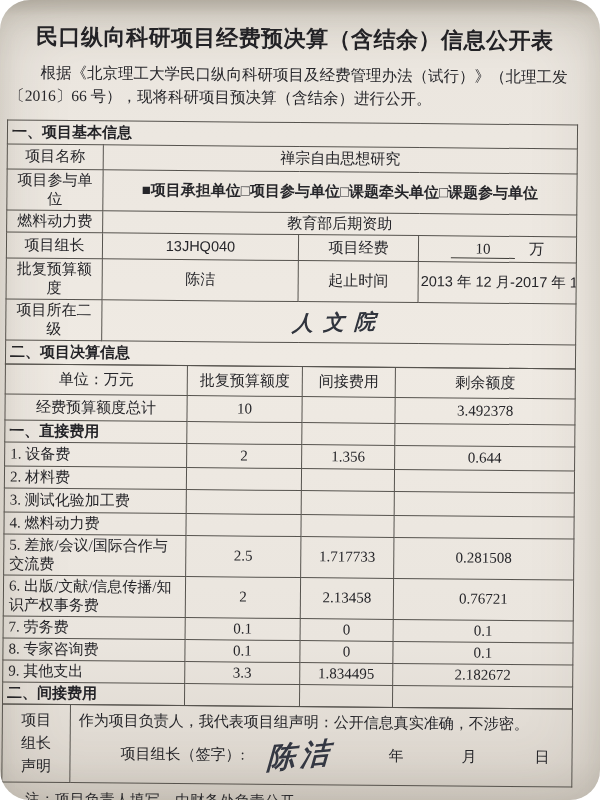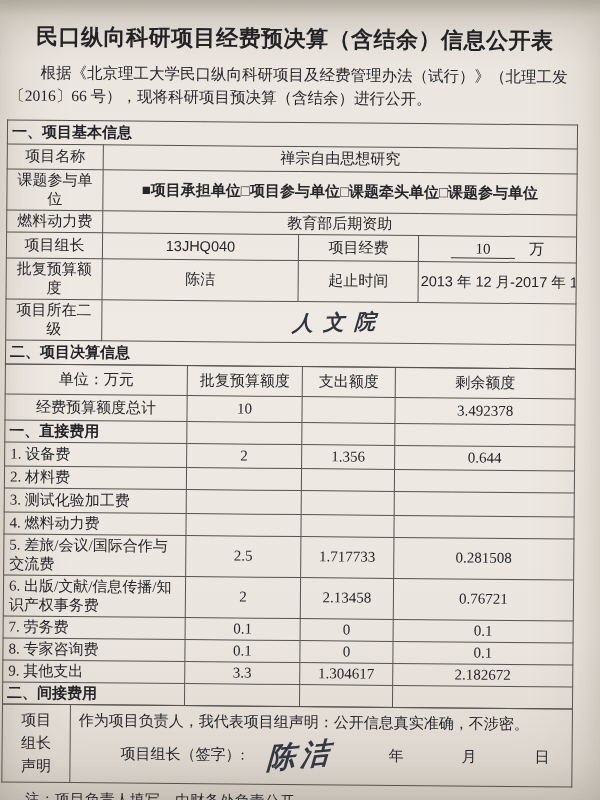--- a/index.html
+++ b/index.html
@@ -8,20 +8,21 @@
 
   #photo {
     position: relative;
     width: 600px; height: 800px;
     background: linear-gradient(180deg,
       #c8c2b9 0%, #e2ddd5 2%, #ebe6df 8%,
       #efeae3 45%, #eae5de 80%, #ded8d0 95%, #d2ccc3 100%);
     font-family: "Liberation Serif", "DejaVu Serif", serif;
     color: #26262a;
     overflow: hidden;
+    border-radius: 30px;
   }
   #photo::after {
     content: "";
     position: absolute; inset: 0;
     box-shadow: inset 0 0 70px rgba(95,85,70,.20), inset 0 16px 22px rgba(120,110,95,.14);
     pointer-events: none;
   }
 
   .sheet { position: absolute; left: 6px; top: 16px; width: 578px; transform: rotate(0.5deg); transform-origin: 50% 0; }
 
@@ -124,21 +125,21 @@
         </colgroup>
       <tbody>
           <tr class="r24">
         <td class="bar" colspan="4">一、项目基本信息</td>
       </tr>
       <tr class="r25">
         <td>项目名称</td>
         <td colspan="3">禅宗自由思想研究</td>
       </tr>
       <tr class="r25">
-        <td>课题参与单位</td>
+        <td>项目参与单位</td>
         <td colspan="3" class="bold600">■项目承担单位□项目参与单位□课题牵头单位□课题参与单位</td>
       </tr>
       <tr class="r22">
         <td>燃料动力费</td>
         <td colspan="3">教育部后期资助</td>
       </tr>
       <tr class="r26">
         <td>项目组长</td>
         <td class="typed">13JHQ040</td>
         <td>项目经费</td>
@@ -164,21 +165,21 @@
       <colgroup>
           <col style="width:182px">
           <col style="width:115px">
           <col style="width:93px">
           <col style="width:180px">
         </colgroup>
       <tbody>
           <tr class="r30">
         <td>单位：万元</td>
         <td>批复预算额度</td>
-        <td>支出额度</td>
+        <td>间接费用</td>
         <td>剩余额度</td>
       </tr>
       <tr class="r26">
         <td>经费预算额度总计</td>
         <td>10</td>
         <td></td>
         <td>3.492378</td>
       </tr>
       <tr class="r20">
         <td class="bar">一、直接费用</td>
@@ -230,21 +231,21 @@
       </tr>
       <tr class="r20">
         <td class="left">8. 专家咨询费</td>
         <td>0.1</td>
         <td>0</td>
         <td>0.1</td>
       </tr>
       <tr class="r22">
         <td class="left">9. 其他支出</td>
         <td>3.3</td>
-        <td>1.304617</td>
+        <td>1.834495</td>
         <td>2.182672</td>
       </tr>
       <tr class="r20">
         <td class="bar">二、间接费用</td>
         <td></td>
         <td></td>
         <td></td>
       </tr>
     </tbody>
       </table>

